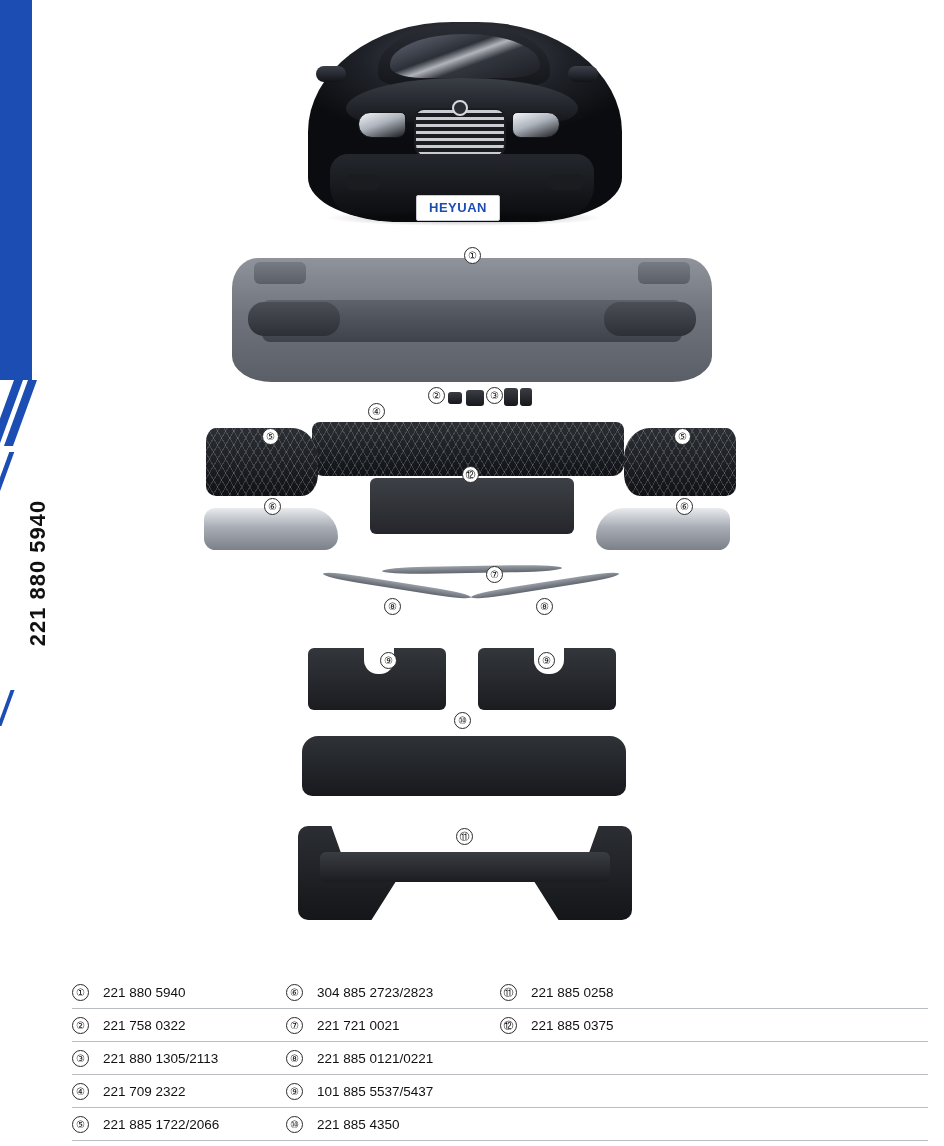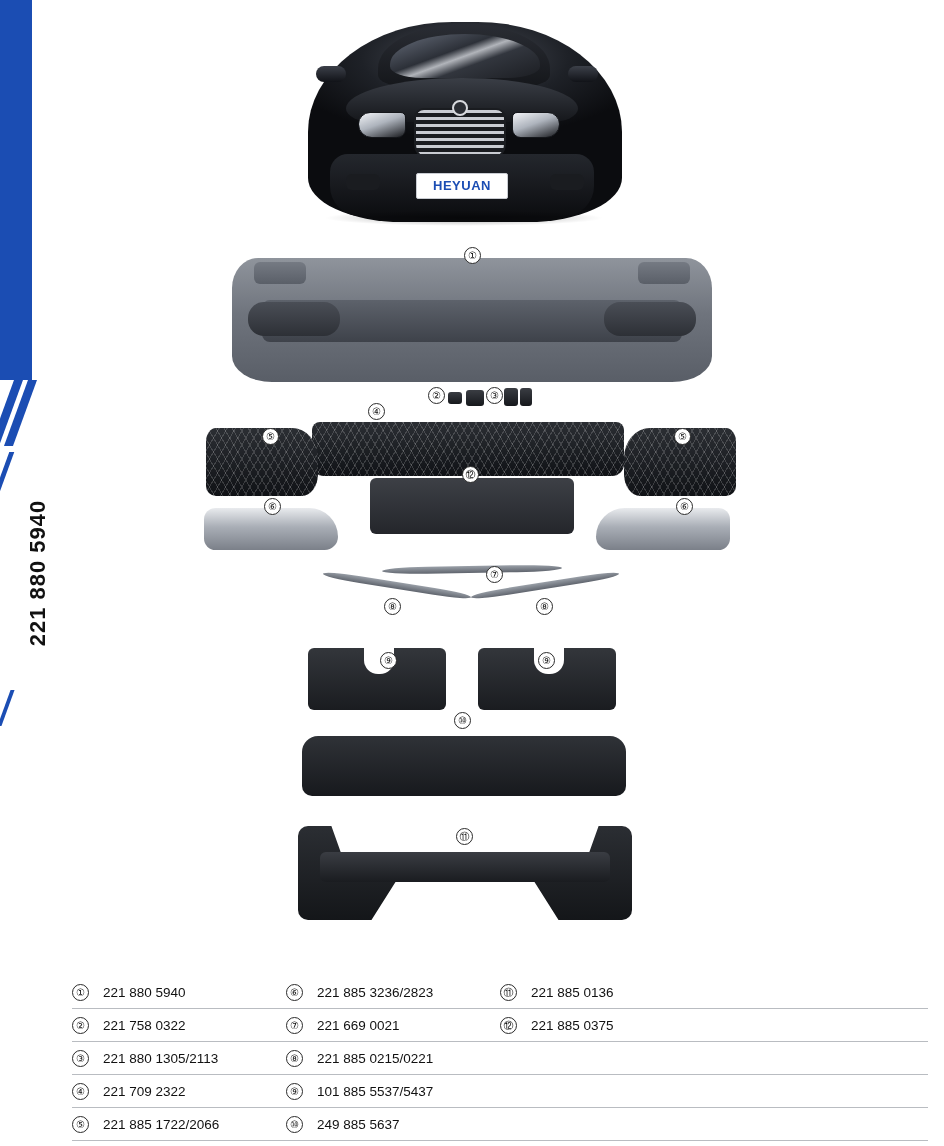--- a/index.html
+++ b/index.html
@@ -147,22 +147,22 @@
   .car-mirror.r { left: 268px; }
   .car-lower {
     position: absolute;
     left: 30px; top: 150px;
     width: 264px; height: 62px;
     background: linear-gradient(180deg, #24272d 0%, #0c0d10 100%);
     border-radius: 18px 18px 30px 30px;
   }
   .car-plate {
     position: absolute;
-    left: 116px; top: 169px;
-    width: 92px; height: 26px;
+    left: 116px; top: 191px;
+    width: 84px; height: 26px;
     background: #ffffff;
     border: 1px solid #c9ccd2;
     border-radius: 2px;
     color: #1b4db3;
     font-size: 13px;
     font-weight: bold;
     text-align: center;
     line-height: 24px;
     letter-spacing: .5px;
     z-index: 6;
@@ -465,44 +465,44 @@
     </div>
     <div class="row">
       <span class="num">⑤</span>
       <span class="code">221 885 1722/2066</span>
     </div>
   </div>
 
   <div class="col">
     <div class="row">
       <span class="num">⑥</span>
-      <span class="code">221 885 3236/2823</span>
+      <span class="code">304 885 2723/2823</span>
     </div>
     <div class="row">
       <span class="num">⑦</span>
-      <span class="code">221 669 0021</span>
+      <span class="code">221 721 0021</span>
     </div>
     <div class="row">
       <span class="num">⑧</span>
-      <span class="code">221 885 0215/0221</span>
+      <span class="code">221 885 0121/0221</span>
     </div>
     <div class="row">
       <span class="num">⑨</span>
       <span class="code">101 885 5537/5437</span>
     </div>
     <div class="row">
       <span class="num">⑩</span>
-      <span class="code">249 885 5637</span>
+      <span class="code">221 885 4350</span>
     </div>
   </div>
 
   <div class="col">
     <div class="row">
       <span class="num">⑪</span>
-      <span class="code">221 885 0136</span>
+      <span class="code">221 885 0258</span>
     </div>
     <div class="row">
       <span class="num">⑫</span>
       <span class="code">221 885 0375</span>
     </div>
     <div class="row empty">
       <span class="code"></span>
     </div>
     <div class="row empty">
       <span class="code"></span>

